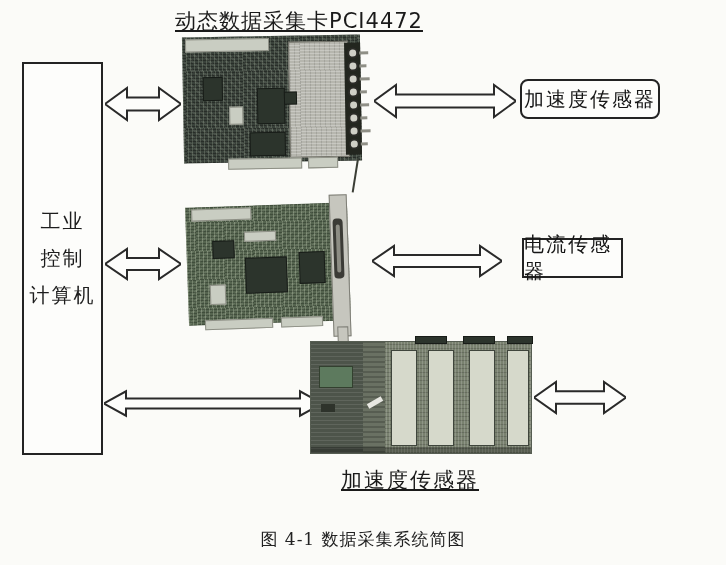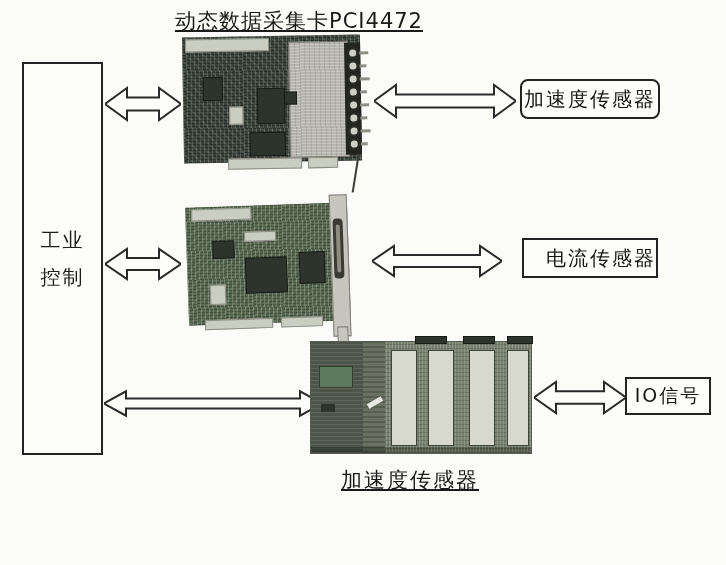--- a/index.html
+++ b/index.html
@@ -70,20 +70,21 @@
   }
 </style>
 </head>
 <body>
 
 <div id="page">
 
   <div id="computer-box">
     <span>工业</span>
     <span>控制</span>
+    <span>计算机</span>
   </div>
 
   <div class="lbl" style="left:175px;top:7px;font-size:21px;letter-spacing:1px;">动态数据采集卡PCI4472</div>
 
   <div class="photo noise-dark" style="left:183px;top:36px;width:178px;height:126px;transform:rotate(-1deg);">
     <div class="chip light" style="left:3px;top:2px;width:82px;height:11px;"></div>
     <div class="chip" style="left:20px;top:40px;width:18px;height:22px;"></div>
     <div class="chip light" style="left:46px;top:70px;width:12px;height:16px;"></div>
     <div class="chip" style="left:74px;top:52px;width:26px;height:34px;"></div>
     <div class="chip" style="left:66px;top:96px;width:34px;height:22px;"></div>
@@ -154,21 +155,21 @@
         <polygon points="0,18 22,2.9 22,11.9 54,11.9 54,2.9 76,18 54,33.1 54,24.1 22,24.1 22,33.1" fill="#fdfdfb" stroke="#2a2a2a" stroke-width="2" stroke-linejoin="miter"></polygon>
       </svg>
   </div>
 
   <div class="arrow-wrap" style="left:372px;top:243px;">
     <svg width="130" height="36" viewBox="0 0 130 36">
         <polygon points="0,18 22,2.9 22,11.9 108,11.9 108,2.9 130,18 108,33.1 108,24.1 22,24.1 22,33.1" fill="#fdfdfb" stroke="#2a2a2a" stroke-width="2" stroke-linejoin="miter"></polygon>
       </svg>
   </div>
 
-  <div class="plainbox" style="left:522px;top:238px;width:136px;height:40px;justify-content:flex-end;">
+  <div class="plainbox" style="left:522px;top:238px;width:101px;height:40px;">
     <span>电流传感器</span>
   </div>
 
 
   <div class="arrow-wrap" style="left:104px;top:389px;">
     <svg width="218" height="29" viewBox="0 0 218 29">
         <polygon points="0,14.5 22,2.3 22,9.6 196,9.6 196,2.3 218,14.5 196,26.7 196,19.4 22,19.4 22,26.7" fill="#fdfdfb" stroke="#2a2a2a" stroke-width="2" stroke-linejoin="miter"></polygon>
       </svg>
   </div>
 
@@ -193,20 +194,18 @@
     <div style="position:absolute;left:196px;top:8px;width:20px;height:94px;background:#d6d9cb;border:1px solid #3f453c;"></div>
     <div style="position:absolute;left:0;bottom:0;width:100%;height:6px;background:rgba(0,0,0,.28);"></div>
   </div>
 
   <div class="arrow-wrap" style="left:534px;top:379px;">
     <svg width="92" height="37" viewBox="0 0 92 37">
         <polygon points="0,18.5 22,3 22,12.2 70,12.2 70,3 92,18.5 70,34 70,24.8 22,24.8 22,34" fill="#fdfdfb" stroke="#2a2a2a" stroke-width="2" stroke-linejoin="miter"></polygon>
       </svg>
   </div>
 
-  <div class="plainbox" style="left:625px;top:377px;width:86px;height:38px;font-size:19px;">
-    <span>IO信号</span>
-  </div>
 
   <div class="lbl" style="left:341px;top:466px;font-size:21px;letter-spacing:2px;">加速度传感器</div>
 
+  <div id="caption">图 4-1 数据采集系统简图</div>
 
 </div>
 
 </body></html>

